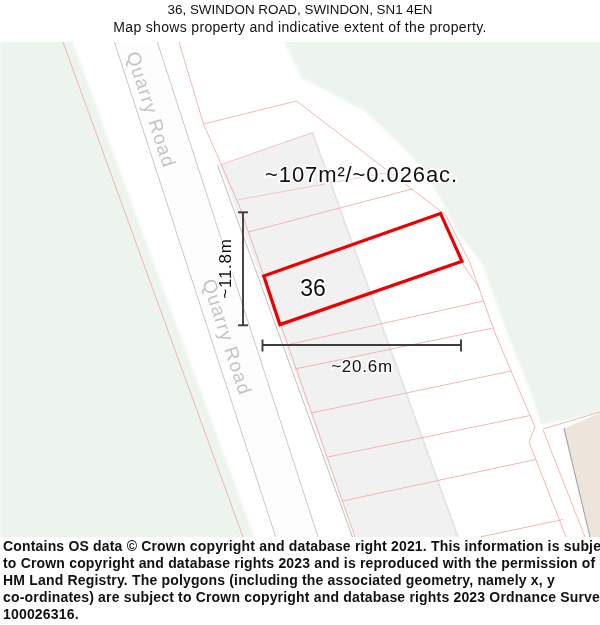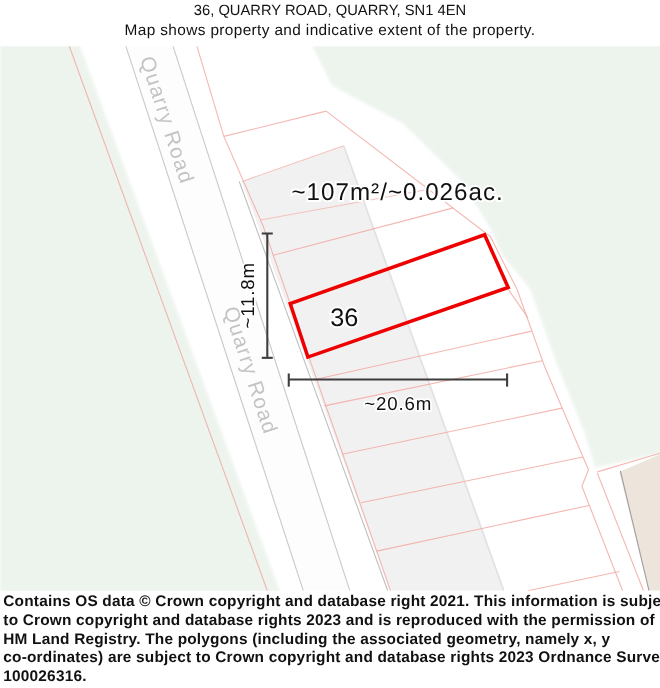--- a/index.html
+++ b/index.html
@@ -3,21 +3,21 @@
 <meta charset="utf-8">
 <style>
 html,body{margin:0;padding:0;background:#ffffff;width:600px;height:625px;overflow:hidden;}
 body{font-family:"Liberation Sans",sans-serif;color:#111;position:relative;}
 .hdr{position:absolute;left:0;width:600px;text-align:center;}
 .ftr{position:absolute;left:3px;width:596px;font-size:14px;line-height:17px;letter-spacing:0.18px;font-weight:bold;}
 </style>
 </head>
 <body>
 
-<div class="hdr" style="top:2px;font-size:13.4px;">36, QUARRY ROAD, QUARRY, SN1 4EN</div>
+<div class="hdr" style="top:2px;font-size:13.4px;">36, SWINDON ROAD, SWINDON, SN1 4EN</div>
 
 <div class="hdr" style="top:18.5px;font-size:14px;letter-spacing:0.33px;">Map shows property and indicative extent of the property.</div>
 
 <svg width="600" height="495" viewBox="0 42 600 495" style="position:absolute;left:0;top:42px;">
 
   <rect x="0" y="42" width="600" height="495" fill="#ffffff"></rect>
   <defs>
       <filter id="soft" x="-5%" y="-5%" width="110%" height="110%">
         <feGaussianBlur stdDeviation="1.3"></feGaussianBlur>
       </filter>

